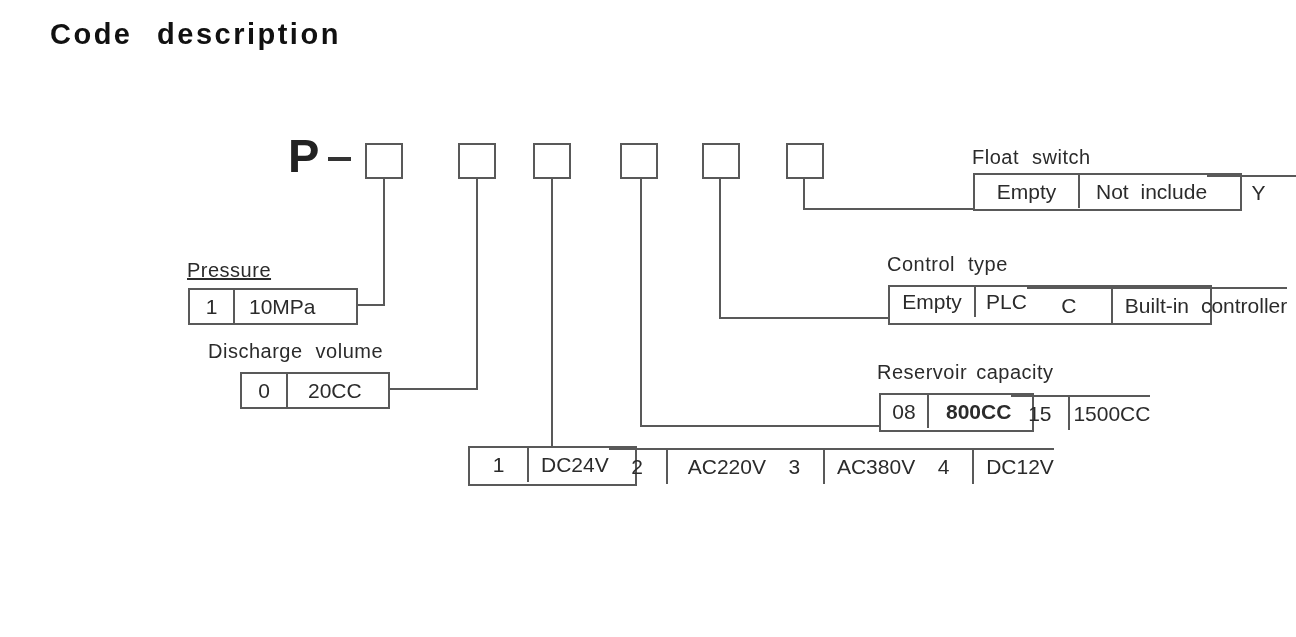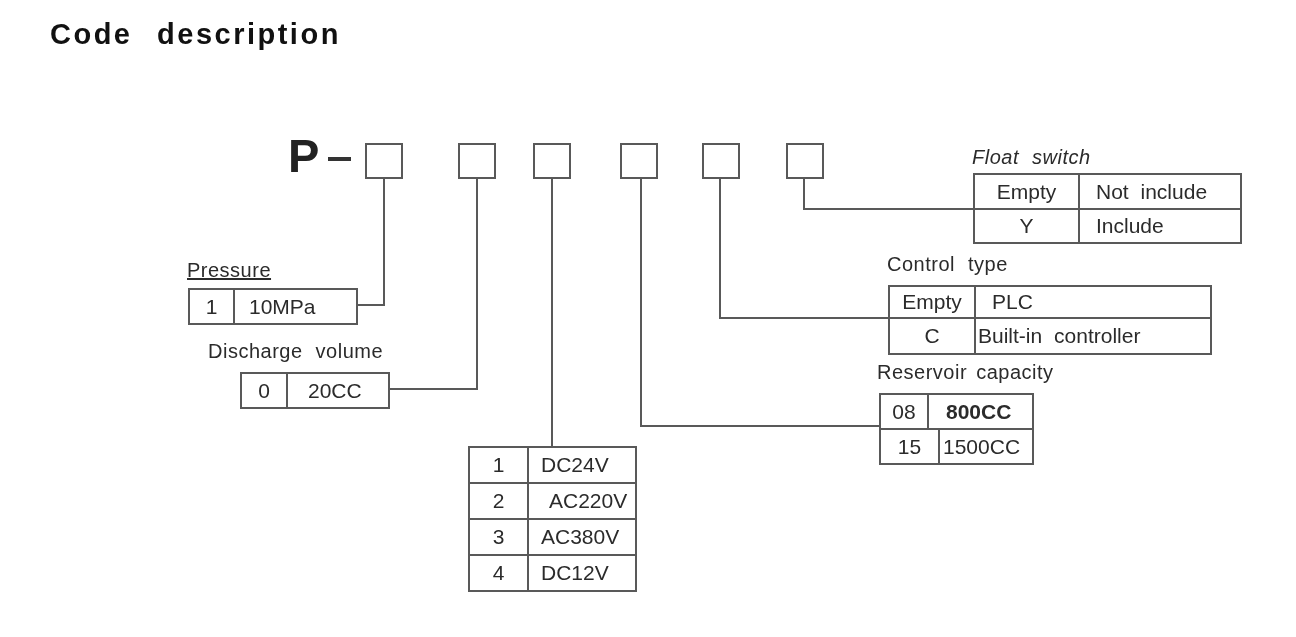--- a/index.html
+++ b/index.html
@@ -40,21 +40,21 @@
   
   .ln{position:absolute;background:var(--line);}
   
   .lbl{
     position:absolute;font-size:20px;color:var(--text);
     letter-spacing:0.5px;word-spacing:7px;white-space:nowrap;
   }
   .tbl{
     position:absolute;border:2px solid var(--line);
     box-sizing:border-box;background:var(--bg);
-    display:flex;flex-direction:column;
+    display:flex;flex-direction:row;
   }
   .trow{display:flex;align-items:stretch;}
   .trow + .trow{border-top:2px solid var(--line);}
   .thead{
     display:flex;align-items:center;justify-content:center;
     font-size:20px;letter-spacing:0.5px;word-spacing:7px;
   }
   .c1{
     display:flex;align-items:center;justify-content:center;
     border-right:2px solid var(--line);
@@ -143,29 +143,29 @@
     <div class="trow" style="height:33px;">
       <div class="c1" style="width:59px;">15</div>
       <div class="c2" style="padding-left:3px;">1500CC</div>
     </div>
   </div>
 
   <div class="lbl" style="left:887px;top:253px;">Control type</div>
   <div class="tbl" style="left:888px;top:285px;width:324px;">
     <div class="trow" style="height:30px;">
       <div class="c1" style="width:86px;">Empty</div>
-      <div class="c2" style="padding-left:16px;border-radius:10px;">PLC</div>
+      <div class="c2" style="padding-left:10px;border-radius:10px;">PLC</div>
     </div>
     <div class="trow" style="height:34px;">
       <div class="c1" style="width:86px;">C</div>
-      <div class="c2" style="padding-left:2px;">Built-in controller</div>
+      <div class="c2" style="padding-left:12px;">Built-in controller</div>
     </div>
   </div>
 
-  <div class="lbl" style="left:972px;top:146px;font-style:italic;">Float switch</div>
+  <div class="lbl" style="left:972px;top:146px;">Float switch</div>
   <div class="tbl" style="left:973px;top:173px;width:269px;">
     <div class="trow" style="height:33px;">
       <div class="c1" style="width:105px;">Empty</div>
       <div class="c2" style="padding-left:16px;">Not include</div>
     </div>
     <div class="trow" style="height:32px;">
       <div class="c1" style="width:105px;">Y</div>
       <div class="c2" style="padding-left:16px;">Include</div>
     </div>
   </div>

